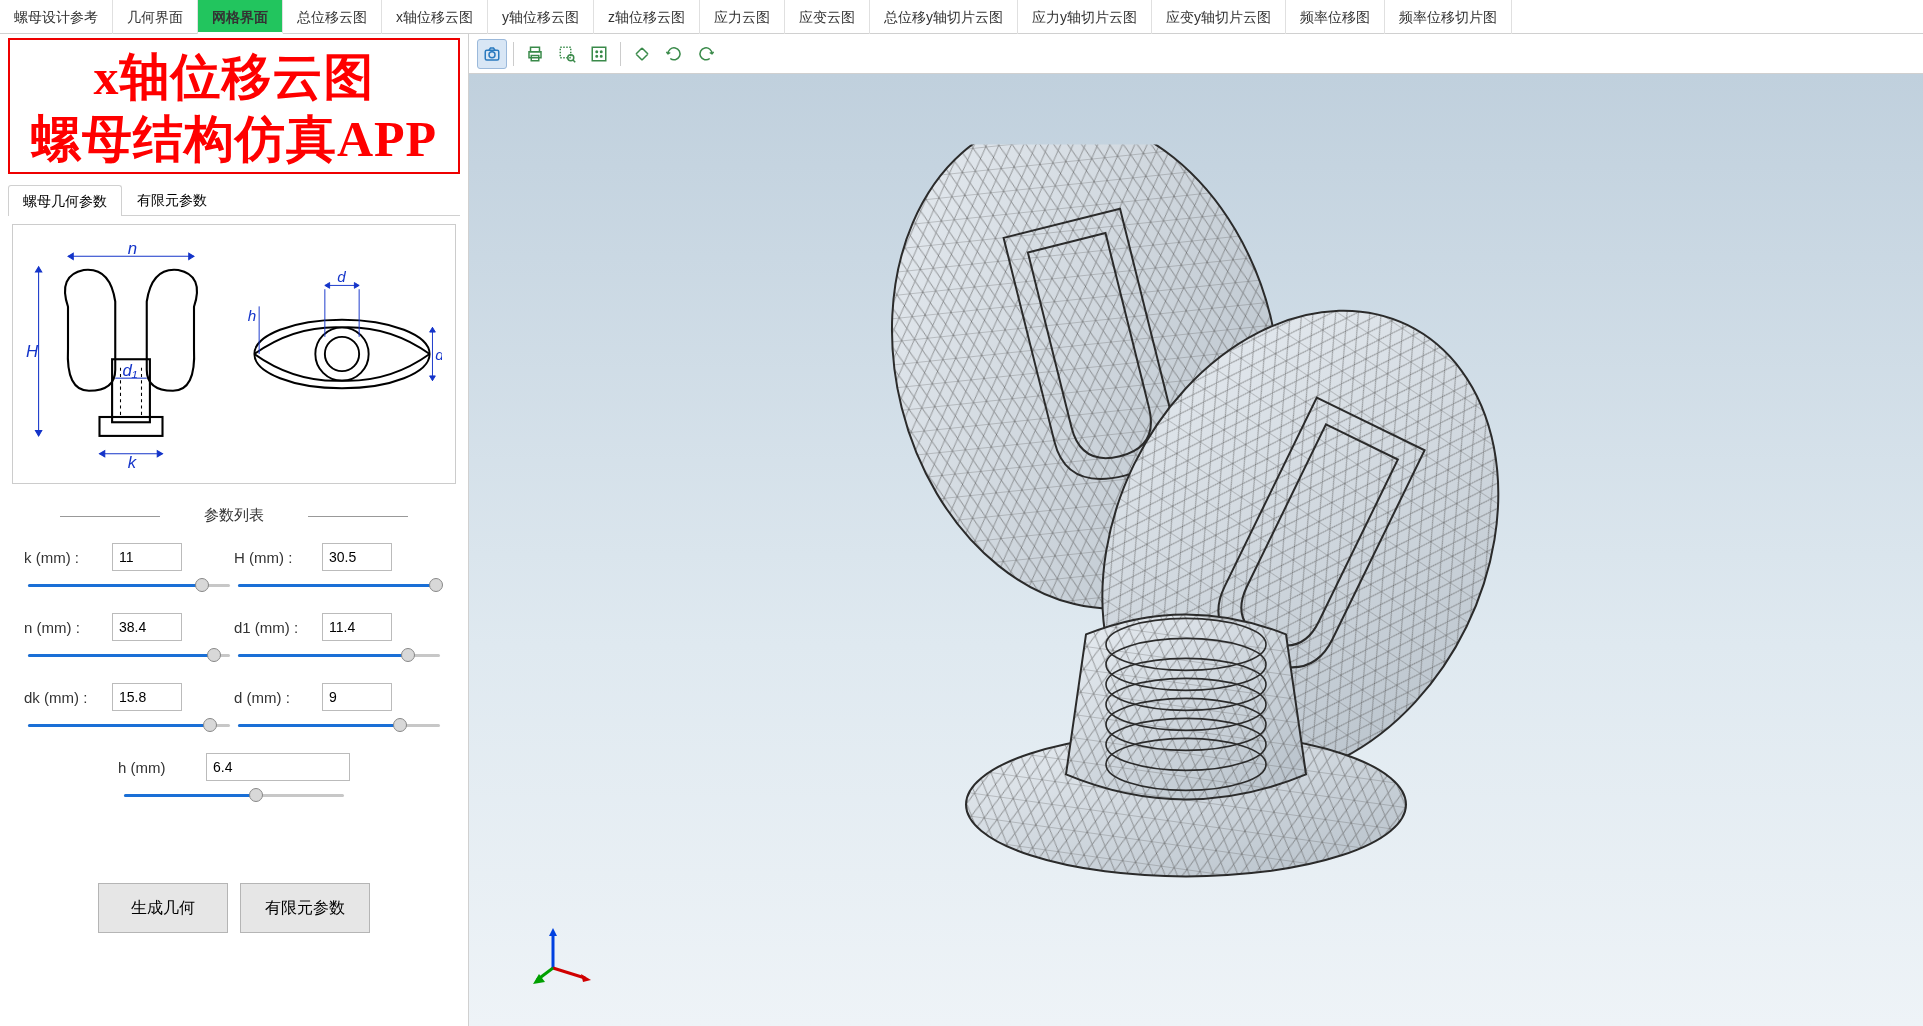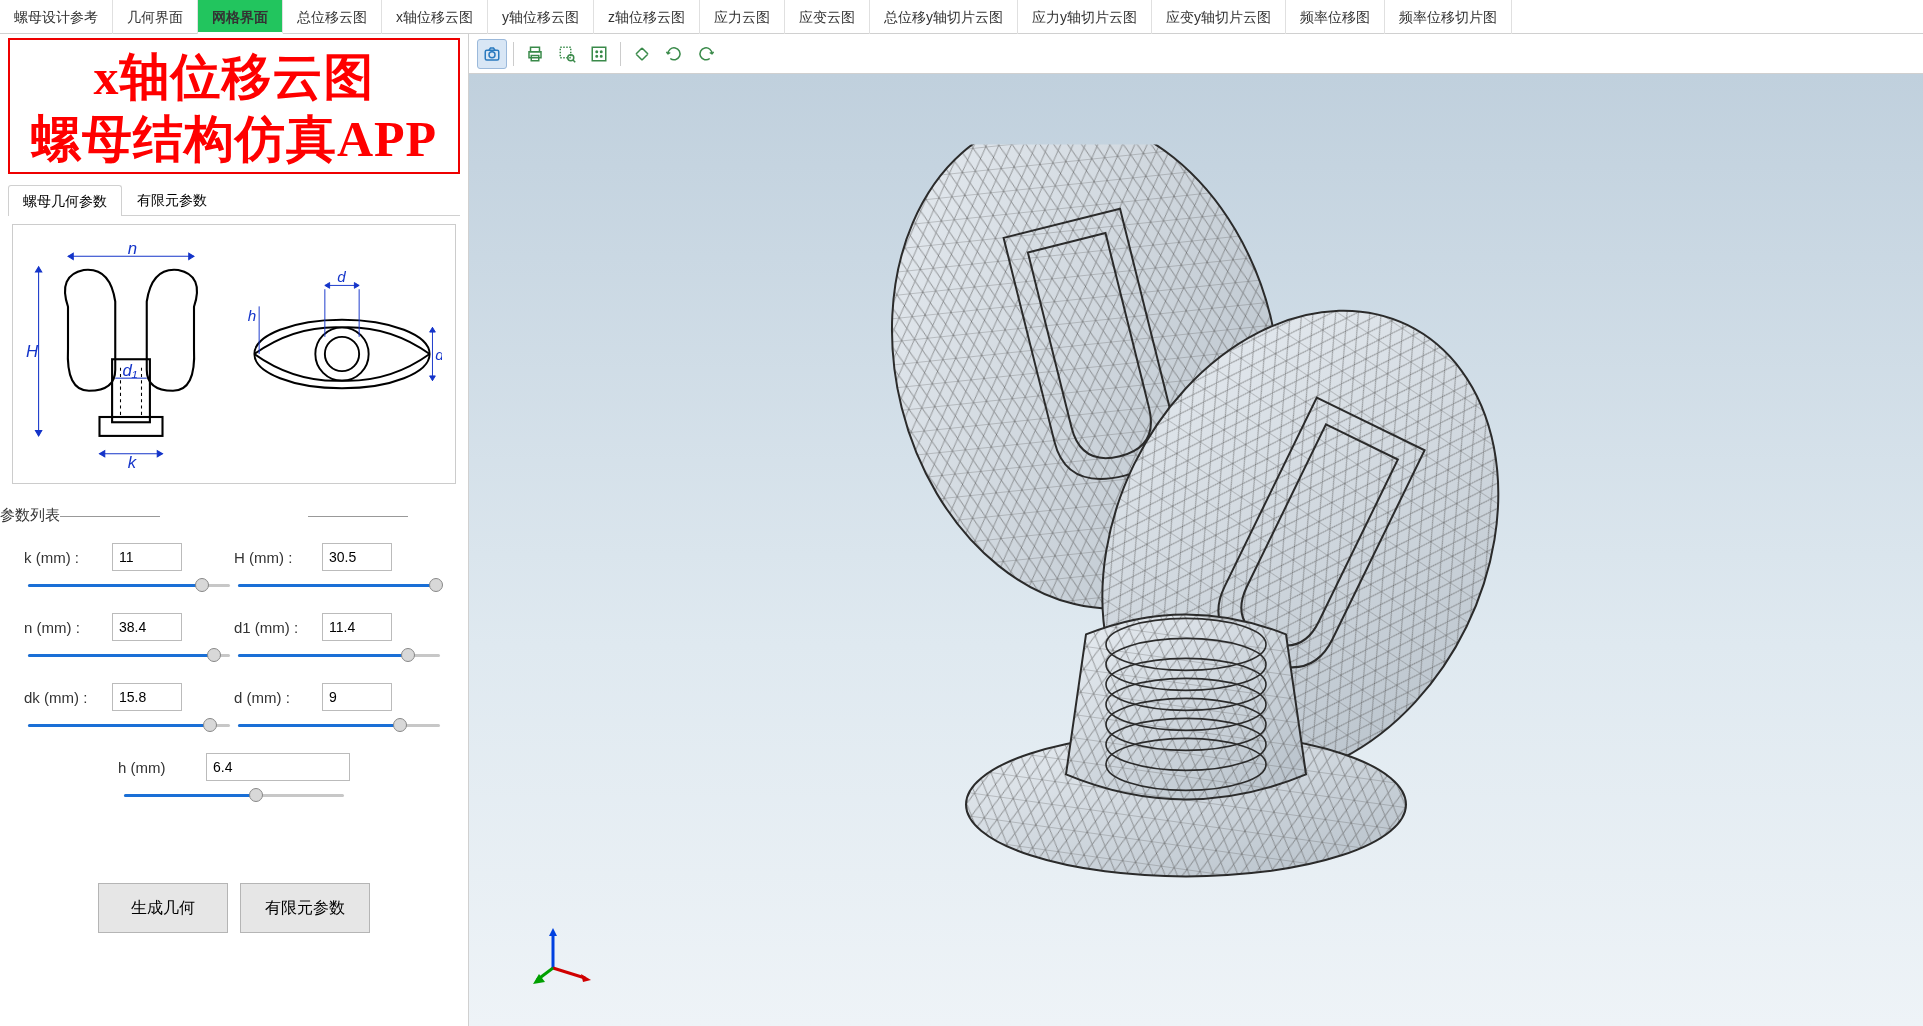--- a/index.html
+++ b/index.html
@@ -17,21 +17,21 @@
 .title-box { border:2px solid #e00; margin:4px 8px 10px 8px; padding:6px 6px 2px 6px; text-align:center; }
 .title-box .line { color:#f00; font-family:'SimSun','KaiTi',serif; font-size:50px; font-weight:700; line-height:62px; letter-spacing:1px; }
 
 .param-tabs { height:32px; display:flex; border-bottom:1px solid #d0d0d0; margin:0 8px; font-size:14px; }
 .param-tabs .ptab { padding:0 14px; line-height:30px; cursor:pointer; border:1px solid transparent; border-bottom:none; }
 .param-tabs .ptab.active { border-color:#d0d0d0; background:#fff; border-radius:3px 3px 0 0; position:relative; top:1px; }
 
 .diagram { margin:8px 12px; border:1px solid #ccc; height:260px; display:flex; align-items:center; justify-content:space-around; background:#fff; padding:10px; }
 .diagram svg { height:100%; }
 
-.plist-hdr { text-align:left; font-size:15px; color:#333; margin:14px 0 18px 0; position:relative; }
+.plist-hdr { text-align:center; font-size:15px; color:#333; margin:14px 0 18px 0; position:relative; }
 .plist-hdr:before,.plist-hdr:after { content:''; position:absolute; top:50%; width:100px; height:1px; background:#999; }
 .plist-hdr:before { left:60px; } .plist-hdr:after { right:60px; }
 
 .params { padding:0 24px; }
 .prow { display:flex; margin-bottom:6px; }
 .pcell { flex:1; display:flex; align-items:center; gap:8px; }
 .pcell label { font-size:15px; color:#333; white-space:nowrap; min-width:80px; }
 .pcell input { width:70px; height:28px; border:1px solid #bbb; padding:0 6px; font-size:14px; }
 .srow { display:flex; margin-bottom:20px; }
 .srow .slider { flex:1; height:16px; position:relative; margin:0 4px; }

